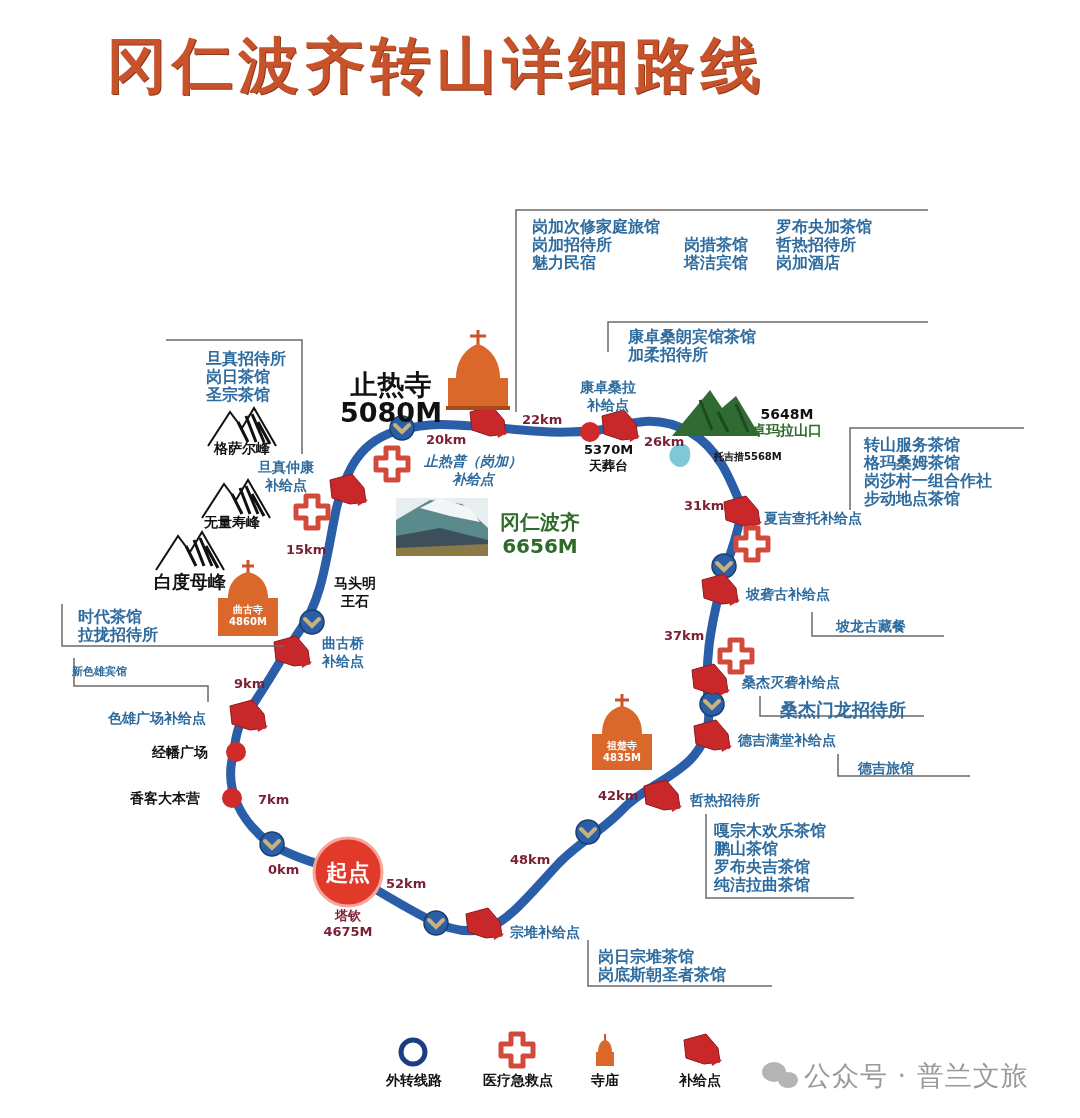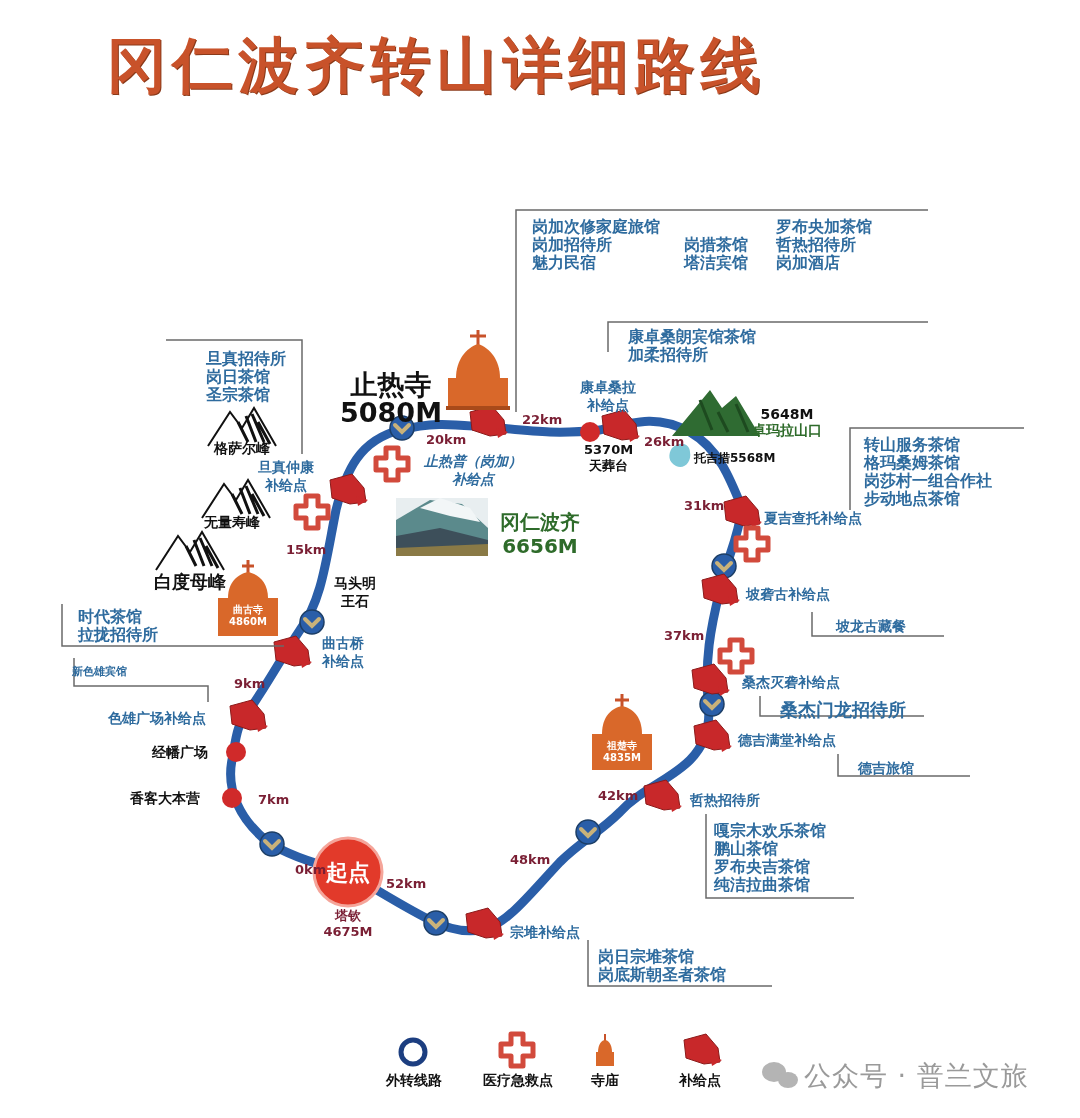--- a/index.html
+++ b/index.html
@@ -214,35 +214,35 @@
 </div>
 
 <div class="abs km" style="left:426px;top:432px;">20km</div>
 <div class="abs km" style="left:522px;top:412px;">22km</div>
 <div class="abs km" style="left:644px;top:434px;">26km</div>
 <div class="abs km" style="left:684px;top:498px;">31km</div>
 <div class="abs km" style="left:664px;top:628px;">37km</div>
 <div class="abs km" style="left:598px;top:788px;">42km</div>
 <div class="abs km" style="left:510px;top:852px;">48km</div>
 <div class="abs km" style="left:386px;top:876px;">52km</div>
-<div class="abs km" style="left:295px;top:862px;">0km</div>
+<div class="abs km" style="left:268px;top:862px;">0km</div>
 <div class="abs km" style="left:258px;top:792px;">7km</div>
 <div class="abs km" style="left:234px;top:676px;">9km</div>
 <div class="abs km" style="left:286px;top:542px;">15km</div>
 
 <div class="abs blk center" style="left:584px;top:442px;font-size:13px;line-height:16px;">
   <div>5370M</div>
   <div>天葬台</div>
 </div>
 
 <div class="abs center" style="left:752px;top:406px;font-size:14px;font-weight:bold;line-height:16px;">
   <div style="color:#111">5648M</div>
   <div style="color:#2e6b2a">卓玛拉山口</div>
 </div>
-<div class="abs blk" style="left:694px;top:450px;font-size:12px;">托吉措5568M</div>
+<div class="abs blk" style="left:714px;top:450px;font-size:10px;">托吉措5568M</div>
 
 <div class="abs lines blue" style="left:864px;top:436px;">
   <div>转山服务茶馆</div>
   <div>格玛桑姆茶馆</div>
   <div>岗莎村一组合作社</div>
   <div>步动地点茶馆</div>
 </div>
 
 <div class="abs blue" style="left:764px;top:510px;font-size:14px;">夏吉查托补给点</div>
 <div class="abs blue" style="left:746px;top:586px;font-size:14px;">坡砻古补给点</div>

